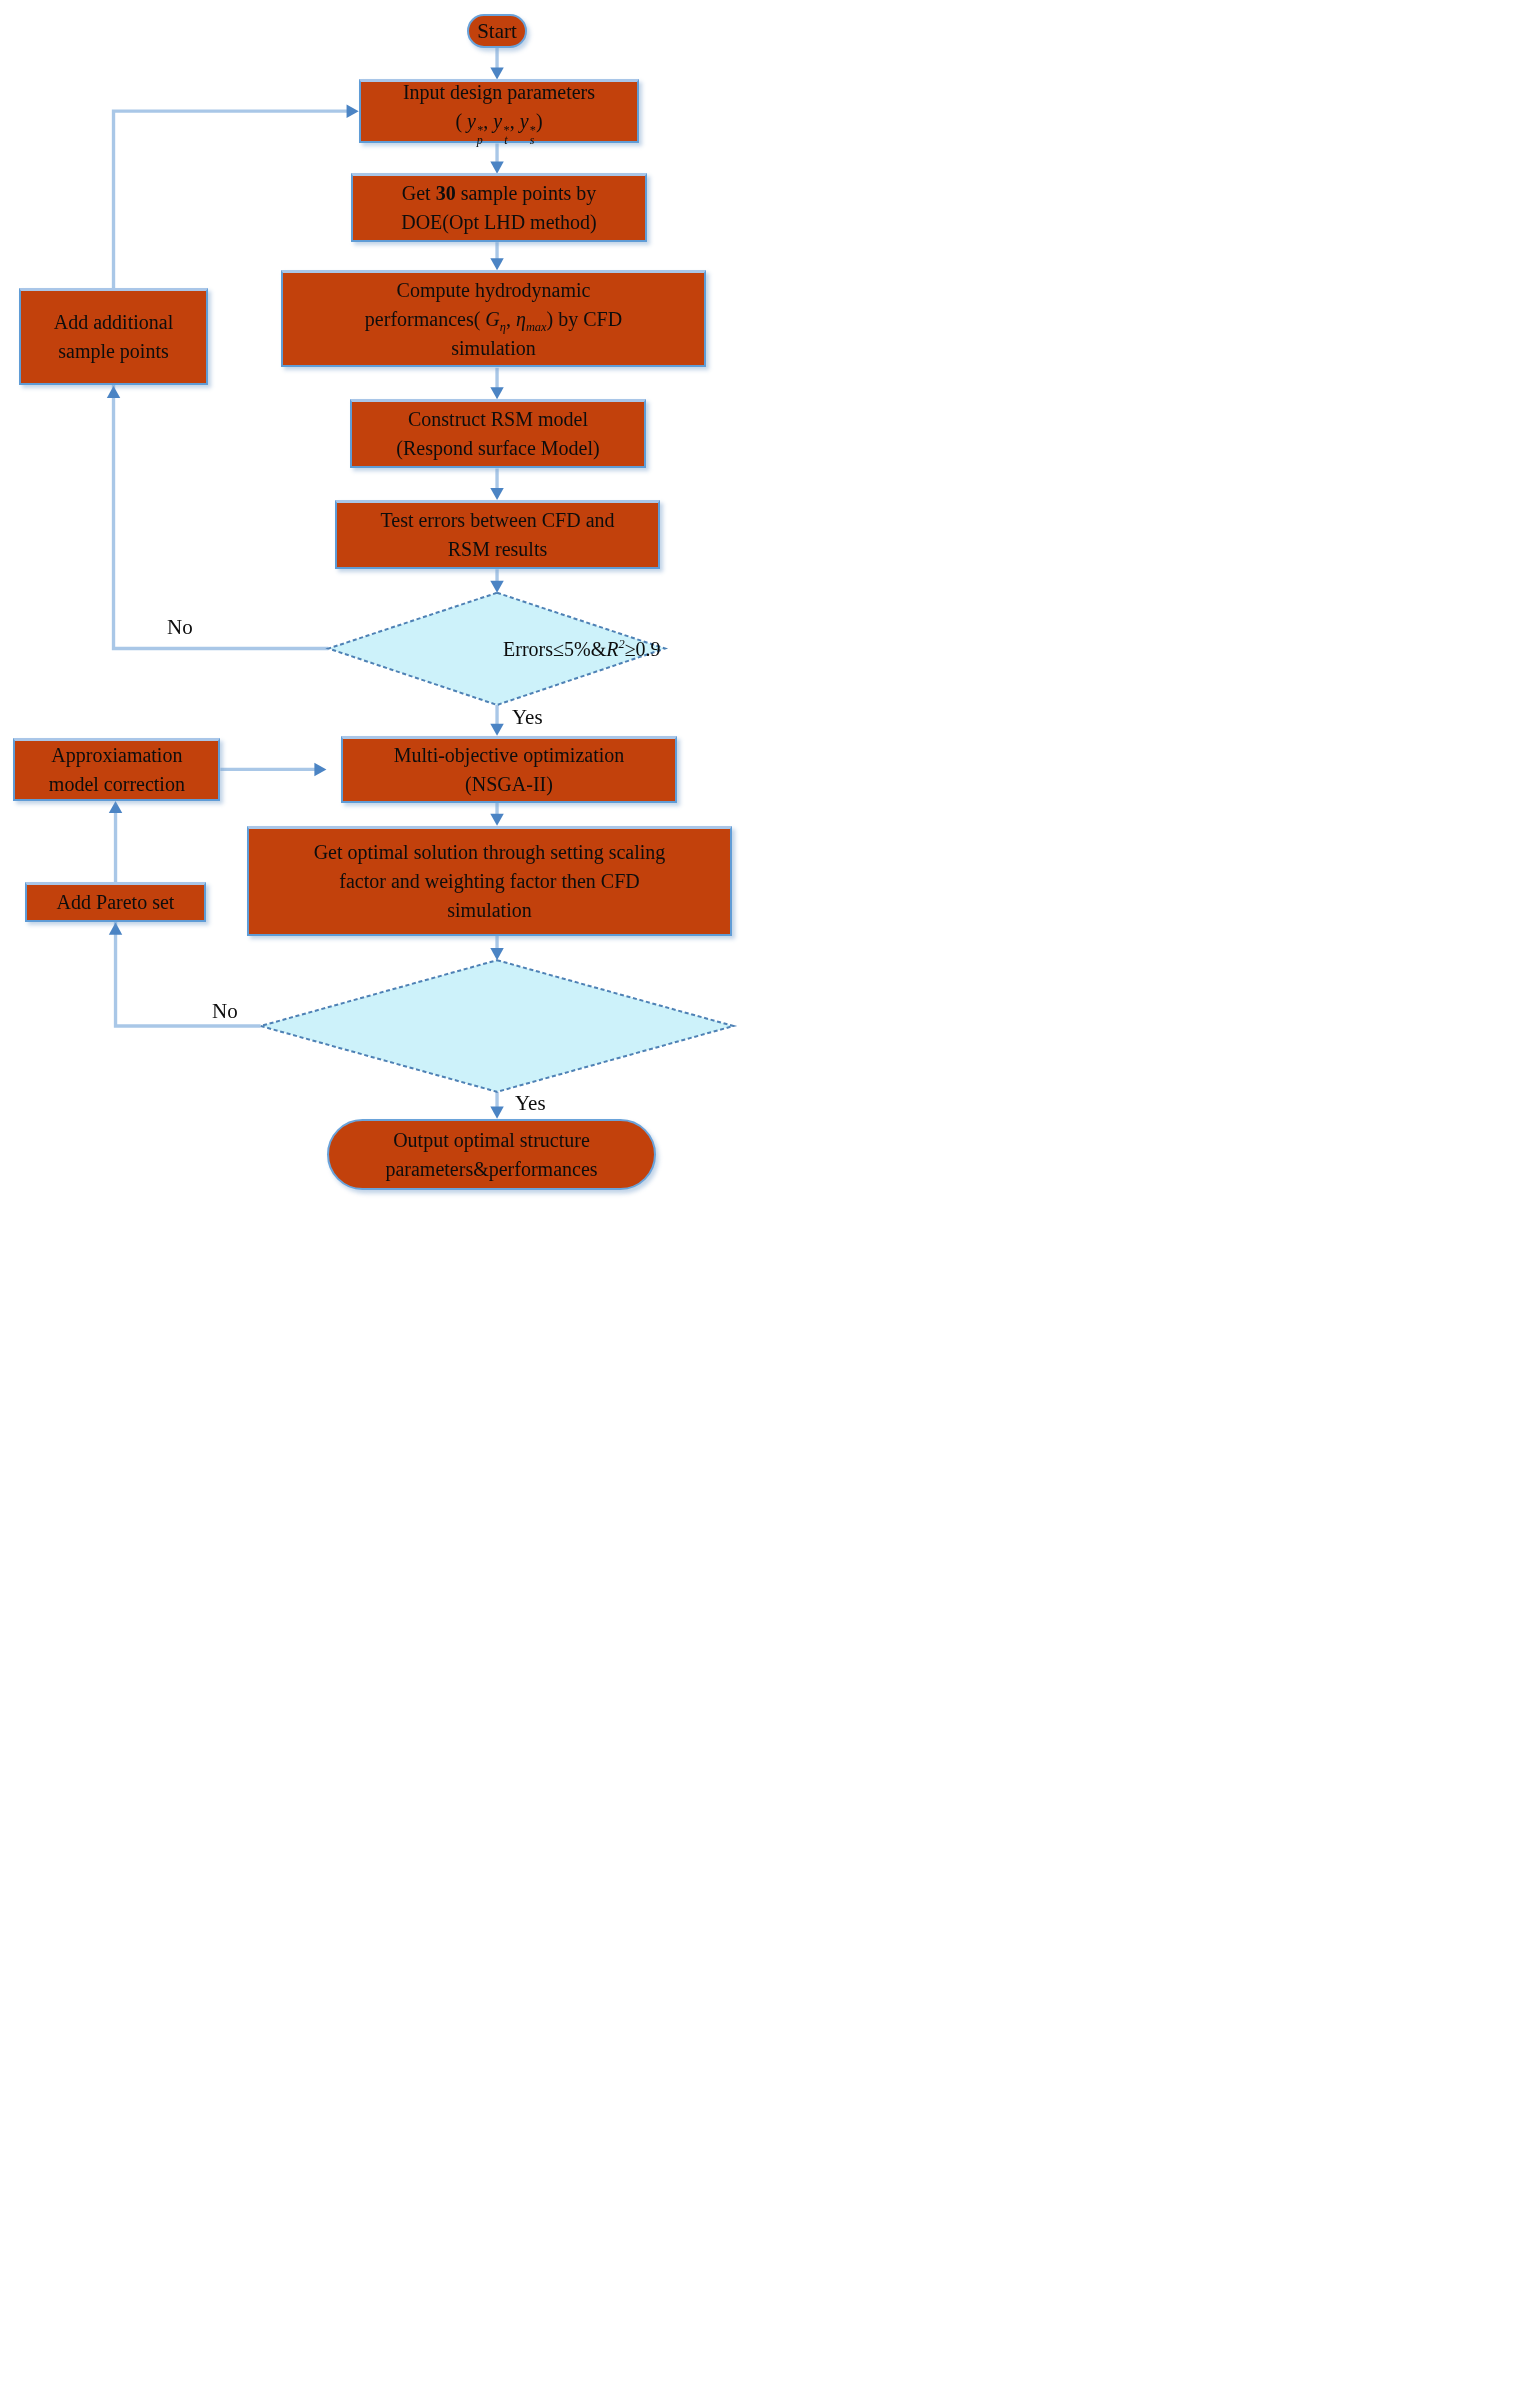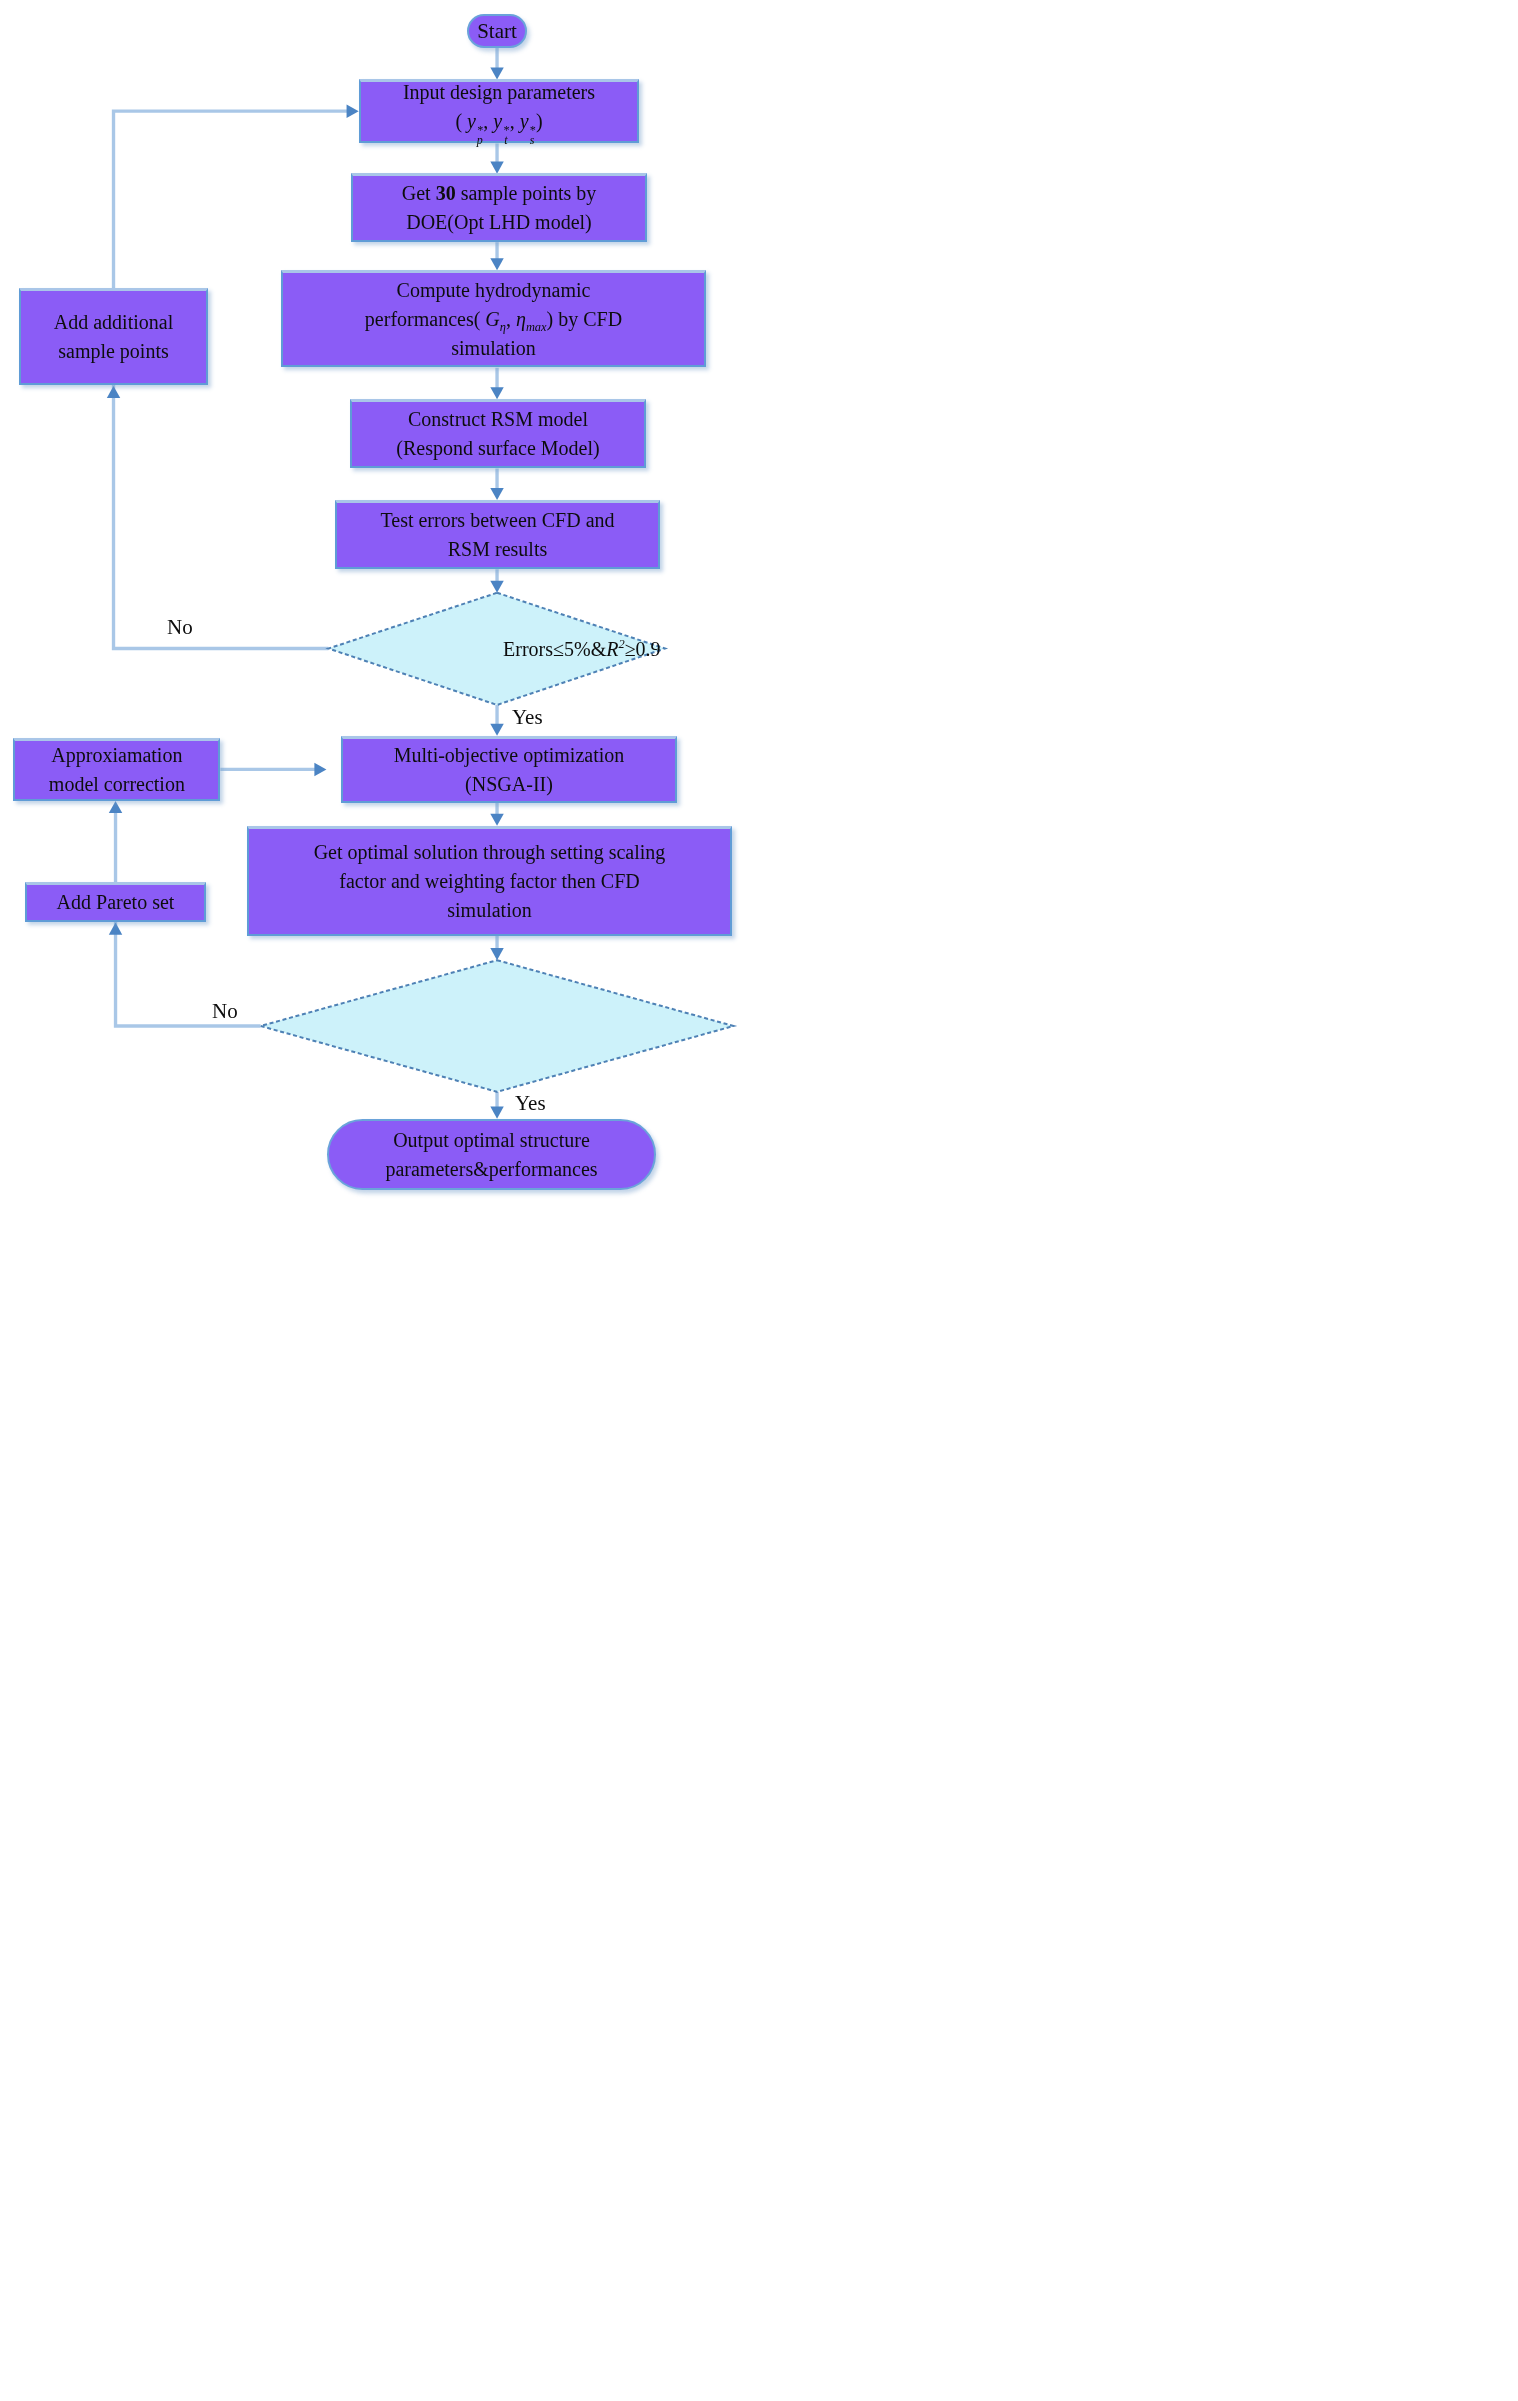--- a/index.html
+++ b/index.html
@@ -3,21 +3,21 @@
 <meta charset="utf-8">
 <style>
   html,body{margin:0;padding:0;background:#ffffff;}
   #canvas{
     position:relative;width:759px;height:1201px;background:#ffffff;
     font-family:"Liberation Serif","DejaVu Serif",serif;color:#0d0d0d;overflow:hidden;
   }
   #wires{position:absolute;left:0;top:0;z-index:0;}
   .node{
     position:absolute;box-sizing:border-box;z-index:2;
-    background:#8b5cf6;
+    background:#c2410c;
     border:2px solid #5f9cd6;border-top:3.4px solid #a9c6e8;
     box-shadow:2.7px 3.4px 4px rgba(120,160,205,.45);
     display:flex;flex-direction:column;justify-content:center;align-items:center;
     text-align:center;font-size:20px;padding:0 5.4px;
   }
   .oval{border-radius:40px;border:2px solid #6aa3da;}
   .small-oval{border-radius:17.5px;}
   .dtext{background:transparent;border:none;box-shadow:none;align-items:flex-end;}
   .tline{line-height:1.45;white-space:nowrap;}
   .it{font-style:italic;}
@@ -89,21 +89,21 @@
             <span class="st-sup">*</span>
             <span class="st-sub">t</span>
           </span></span>, <span class="it">y<span class="stack">
             <span class="st-sup">*</span>
             <span class="st-sub">s</span>
           </span></span>)</div>
     </div>
 
   <div class="node" style="left:351px;top:173px;width:296px;height:69px;text-align:center;">
       <div class="tline">Get <span class="bd">30</span> sample points by</div>
-      <div class="tline">DOE(Opt LHD model)</div>
+      <div class="tline">DOE(Opt LHD method)</div>
     </div>
 
   <div class="node" style="left:281px;top:270px;width:425px;height:97px;">
       <div class="tline">Compute hydrodynamic</div>
       <div class="tline">performances( <span class="it">G<sub>η</sub></span>, <span class="it">η<sub>max</sub></span>) by CFD</div>
       <div class="tline">simulation</div>
     </div>
 
   <div class="node" style="left:350px;top:399px;width:296px;height:69px;">
       <div class="tline">Construct RSM model</div>

